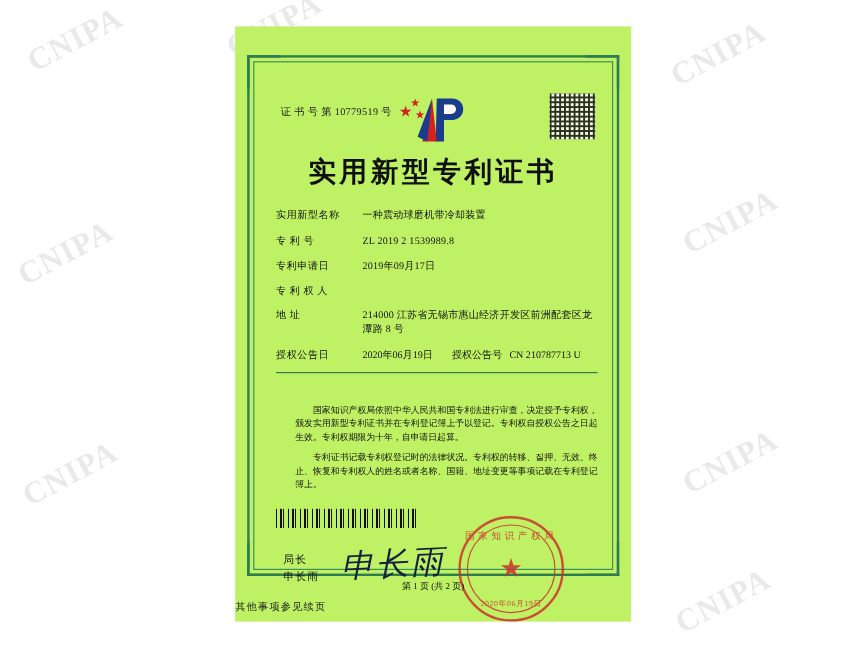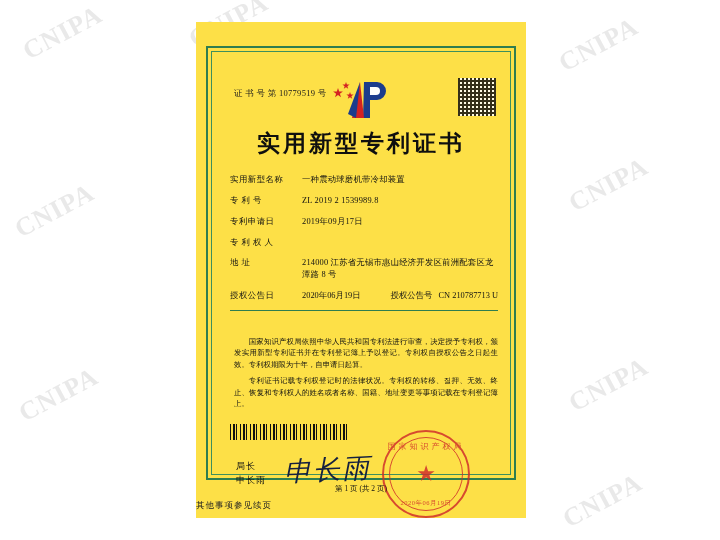--- a/index.html
+++ b/index.html
@@ -34,21 +34,21 @@
     white-space: nowrap;
   }
 
   
   #sheet {
     position: absolute;
     left: 196px;
     top: 22px;
     width: 330px;
     height: 496px;
-    background: #fde047;
+    background: #bef264;
   }
 
   
   .border-outer {
     position: absolute;
     left: 10px;
     top: 24px;
     right: 10px;
     bottom: 38px;
     border: 2px solid #2f7d4f;
@@ -136,21 +136,21 @@
     width: 72px;
     flex: 0 0 72px;
     letter-spacing: .5px;
     white-space: nowrap;
   }
   .row .val {
     flex: 1 1 auto;
     letter-spacing: .2px;
   }
   .inline-lbl {
-    margin-left: 30px;
+    margin-left: 16px;
     margin-right: 6px;
   }
   .rule {
     height: 1px;
     background: #2f7d4f;
     margin: 2px 0 9px 0;
   }
 
   
   .paras {
@@ -158,21 +158,21 @@
     left: 34px;
     right: 28px;
     top: 314px;
     font-family: "Liberation Serif", serif;
     font-size: 7.4px;
     line-height: 1.55;
     color: #111;
     text-align: justify;
   }
   .paras p {
-    margin: 0 0 5px 4px;
+    margin: 0 0 5px 16px;
     text-indent: 2em;
   }
 
   
   .barcode {
     position: absolute;
     left: 34px;
     top: 402px;
     width: 120px;
     height: 16px;

